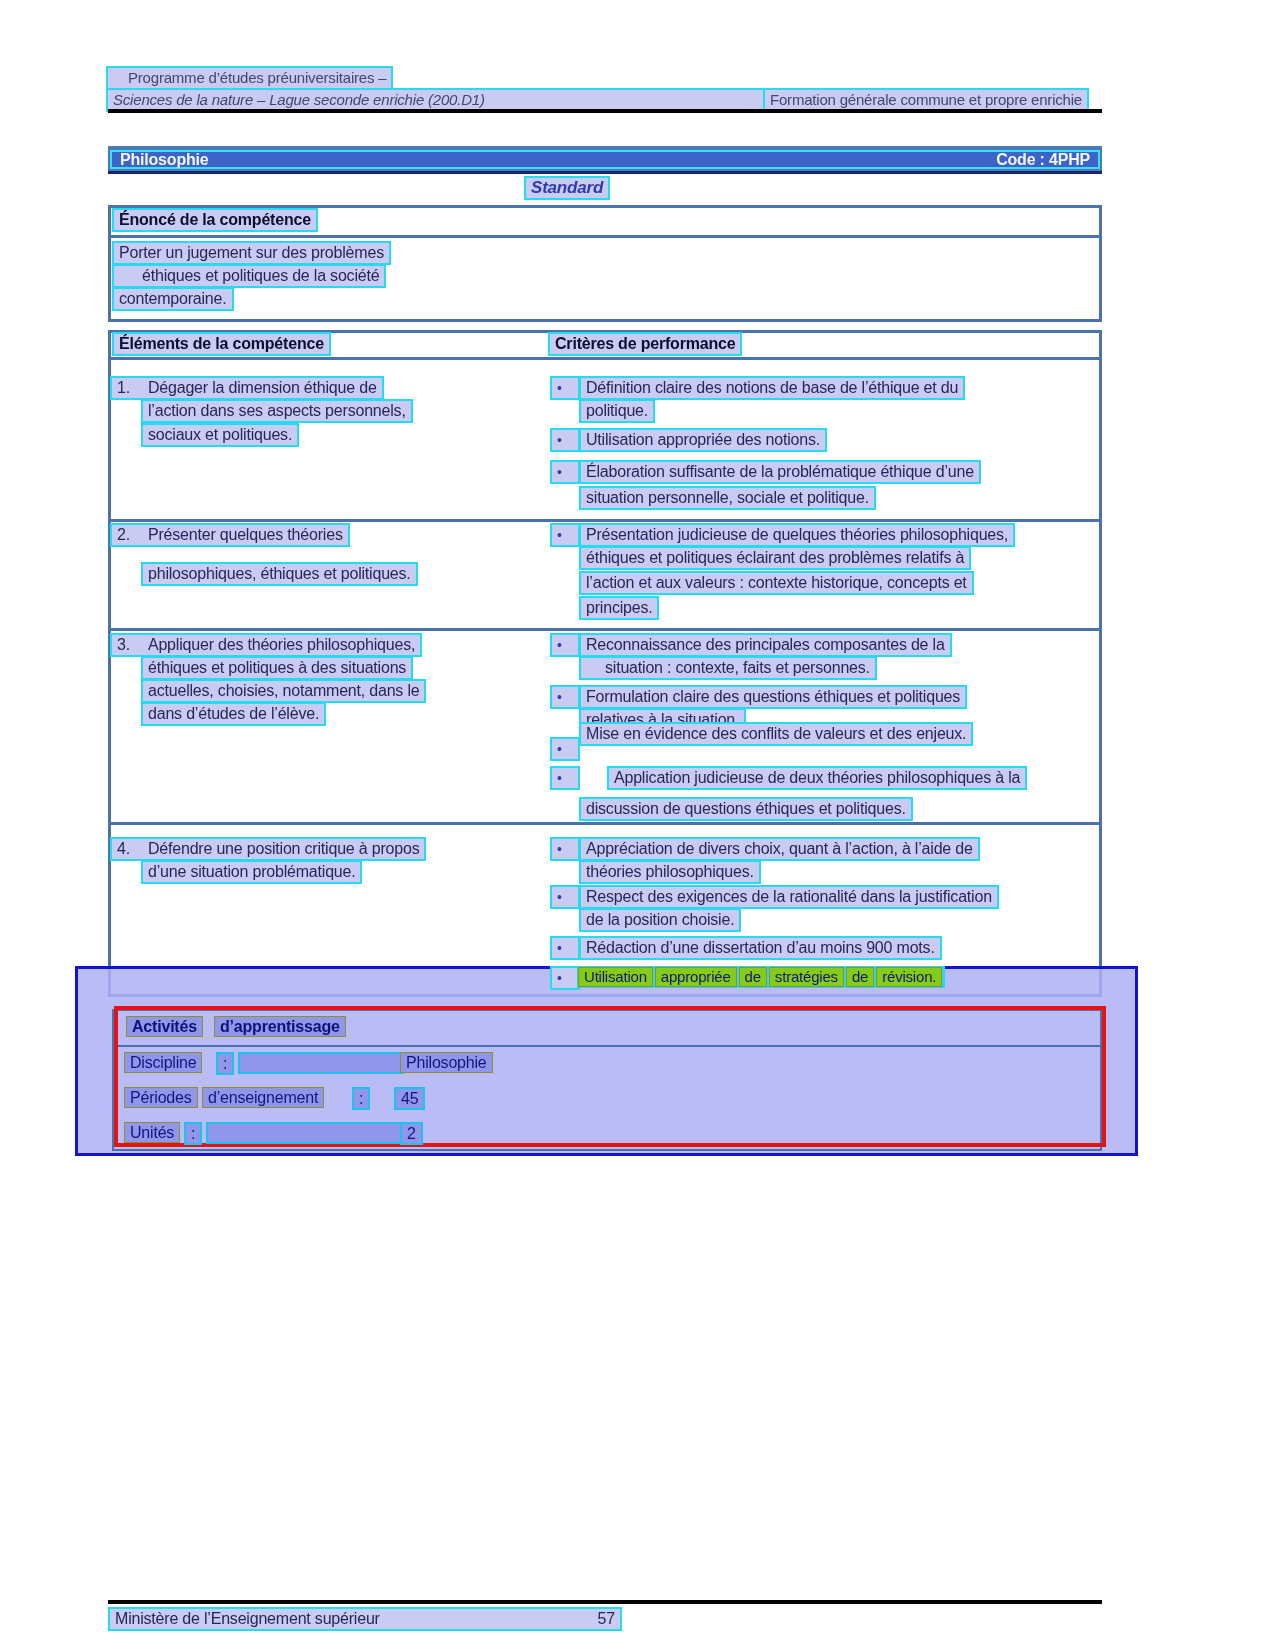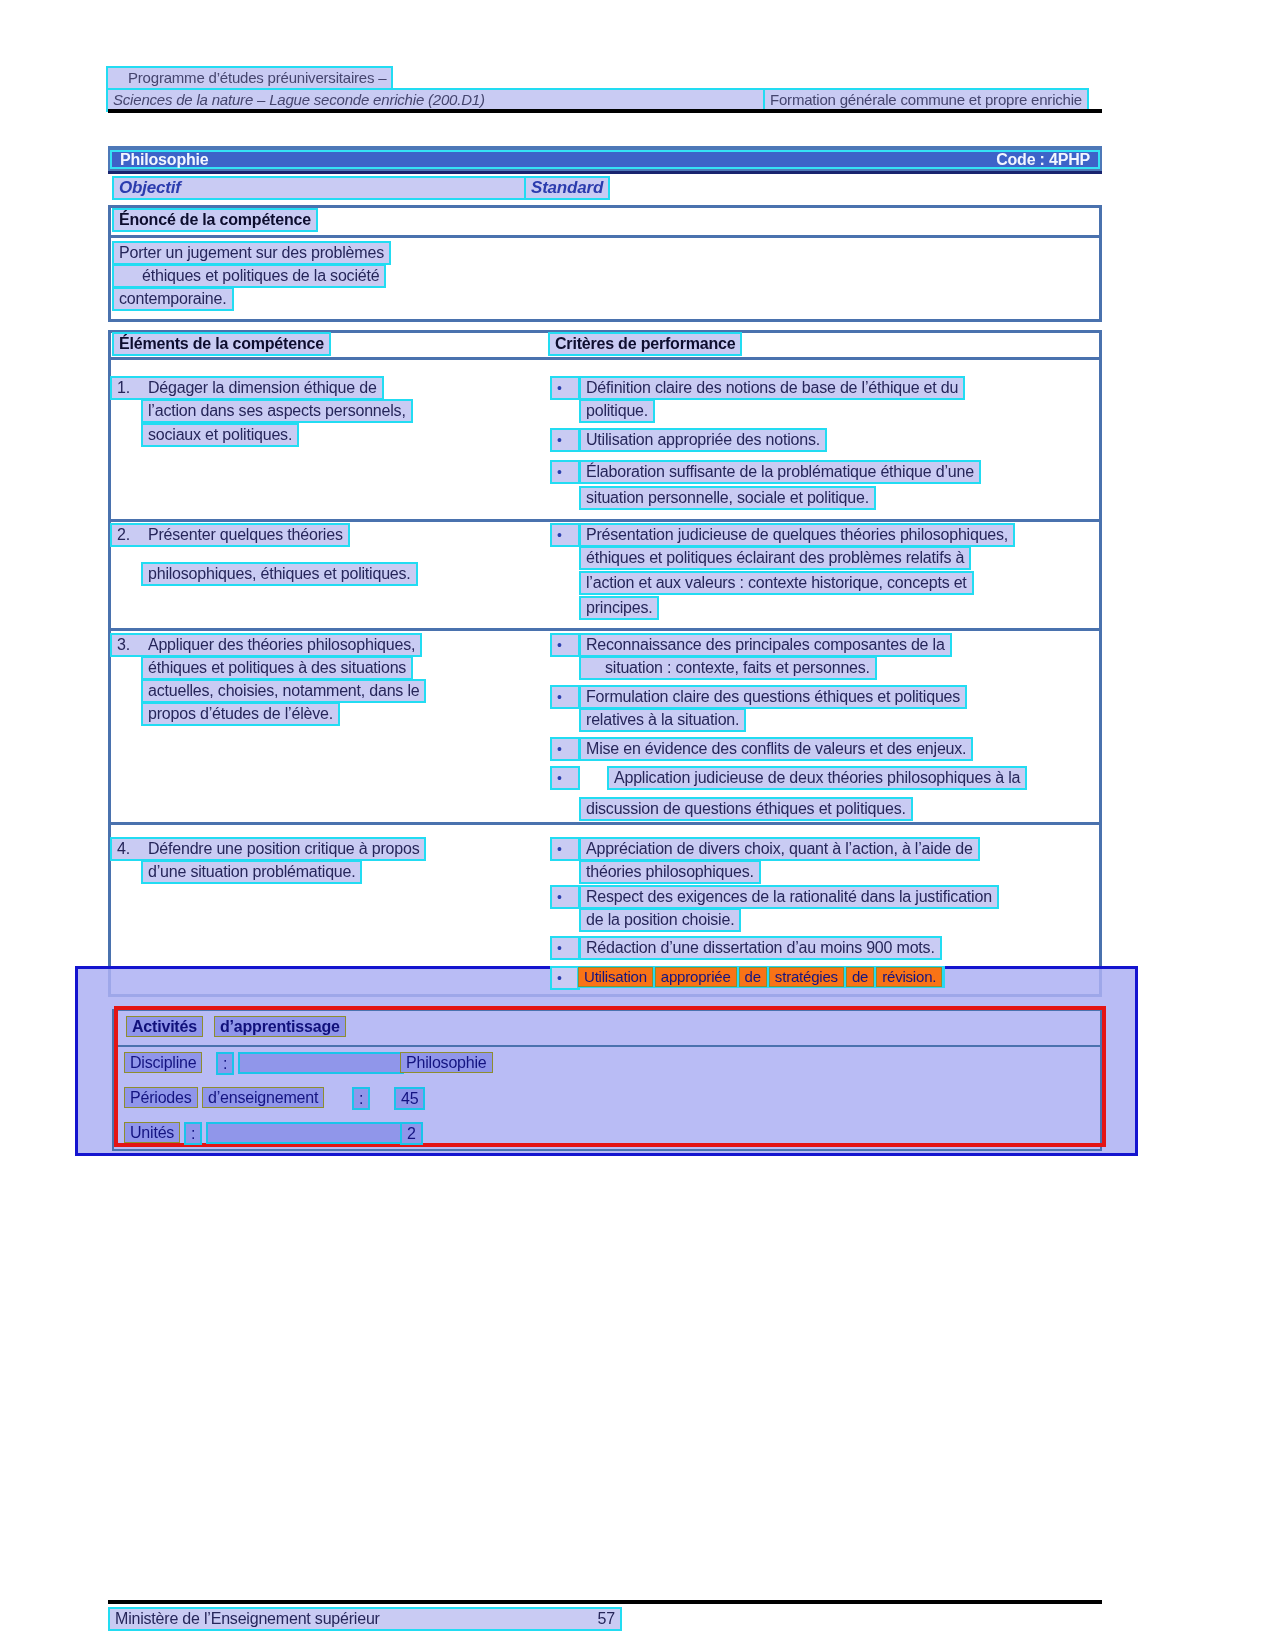--- a/index.html
+++ b/index.html
@@ -35,21 +35,21 @@
   
   .wb{
     position:absolute;display:inline-block;white-space:nowrap;
     background:#9096ea;border:1px solid #8e8e2e;padding:1px 5px;
     font-size:16px;line-height:17px;color:#141480;
   }
   .wb.bold{font-weight:bold;color:#10107a;}
   .cyb{border:2px solid #1ac4ea;}
   .wordstrip{position:absolute;background:#28d8f4;border:1px solid #28d8f4;padding:0;display:flex;}
   .wordstrip .w{
-    display:inline-block;background:#f97316;border:1px solid #8e8e2e;
+    display:inline-block;background:#84cc16;border:1px solid #8e8e2e;
     padding:1px 5px;margin-right:2px;font-size:15px;line-height:16px;color:#141480;white-space:nowrap;
   }
   .objline{font-weight:bold;font-style:italic;color:#2c3cae;font-size:17px;}
 </style>
 </head>
 <body>
 
 <div class="page">
 
   <div class="hl gray" style="left:106px;top:66px;padding-left:20px;">Programme d’études préuniversitaires –</div>
@@ -57,21 +57,20 @@
   <div class="hl gray" style="left:763px;top:88px;">Formation générale commune et propre enrichie</div>
   <div class="blackrule" style="left:108px;top:109px;width:994px;"></div>
 
   <div class="titlebar">
     <div class="titlebar-in">
       <span>Philosophie</span>
       <span>Code : 4PHP</span>
     </div>
   </div>
 
-  <div class="hl objline" style="left:112px;top:176px;width:400px;">Objectif</div>
   <div class="hl objline" style="left:524px;top:176px;">Standard</div>
 
   <div class="tbox" style="left:108px;top:205px;width:994px;height:117px;box-sizing:border-box;"></div>
   <div class="hl hdr" style="left:112px;top:208px;">Énoncé de la compétence</div>
   <div class="sep" style="left:108px;top:235px;width:994px;"></div>
   <div class="hl" style="left:112px;top:241px;">Porter un jugement sur des problèmes</div>
   <div class="hl" style="left:112px;top:264px;padding-left:28px;">éthiques et politiques de la société</div>
   <div class="hl" style="left:112px;top:287px;">contemporaine.</div>
 
   <div class="tbox" style="left:108px;top:330px;width:994px;height:667px;box-sizing:border-box;"></div>
@@ -97,29 +96,29 @@
       <div class="hl" style="left: 110px; top: 523px;"><span class="rownum">2.</span><span class="numgap"></span><span>Présenter quelques théories</span></div>
       <div class="hl" style="left: 141px; top: 546px; margin-top: 16px;">philosophiques, éthiques et politiques.</div>
       <div class="hl bdot" style="left: 550px; top: 523px;">•</div>
       <div class="hl" style="left: 579px; top: 523px;">Présentation judicieuse de quelques théories philosophiques,</div>
       <div class="hl" style="left: 579px; top: 546px;">éthiques et politiques éclairant des problèmes relatifs à</div>
       <div class="hl" style="left: 579px; top: 571px;">l’action et aux valeurs : contexte historique, concepts et</div>
       <div class="hl" style="left: 579px; top: 596px;">principes.</div>
       <div class="hl" style="left: 110px; top: 633px;"><span class="rownum">3.</span><span class="numgap"></span><span>Appliquer des théories philosophiques,</span></div>
       <div class="hl" style="left: 141px; top: 656px;">éthiques et politiques à des situations</div>
       <div class="hl" style="left: 141px; top: 679px;">actuelles, choisies, notamment, dans le</div>
-      <div class="hl" style="left: 141px; top: 702px;">propos d’études de l’élève.</div>
+      <div class="hl" style="left: 141px; top: 702px;">dans d’études de l’élève.</div>
       <div class="hl bdot" style="left: 550px; top: 633px;">•</div>
       <div class="hl" style="left: 579px; top: 633px;">Reconnaissance des principales composantes de la</div>
       <div class="hl" style="left: 579px; top: 656px; padding-left: 24px;">situation : contexte, faits et personnes.</div>
       <div class="hl bdot" style="left: 550px; top: 685px;">•</div>
       <div class="hl" style="left: 579px; top: 685px;">Formulation claire des questions éthiques et politiques</div>
       <div class="hl" style="left: 579px; top: 708px;">relatives à la situation.</div>
       <div class="hl bdot" style="left: 550px; top: 737px;">•</div>
-      <div class="hl" style="left: 579px; top: 737px; text-align: right;">Mise en évidence des conflits de valeurs et des enjeux.</div>
+      <div class="hl" style="left: 579px; top: 722px; text-align: right;">Mise en évidence des conflits de valeurs et des enjeux.</div>
       <div class="hl bdot" style="left: 550px; top: 766px;">•</div>
       <div class="hl" style="left: 579px; top: 766px; margin-left: 28px;">Application judicieuse de deux théories philosophiques à la</div>
       <div class="hl" style="left: 579px; top: 797px;">discussion de questions éthiques et politiques.</div>
       <div class="hl" style="left: 110px; top: 837px;"><span class="rownum">4.</span><span class="numgap"></span><span>Défendre une position critique à propos</span></div>
       <div class="hl" style="left: 141px; top: 860px;">d’une situation problématique.</div>
       <div class="hl bdot" style="left: 550px; top: 837px;">•</div>
       <div class="hl" style="left: 579px; top: 837px;">Appréciation de divers choix, quant à l’action, à l’aide de</div>
       <div class="hl" style="left: 579px; top: 860px;">théories philosophiques.</div>
       <div class="hl bdot" style="left: 550px; top: 885px;">•</div>
       <div class="hl" style="left: 579px; top: 885px;">Respect des exigences de la rationalité dans la justification</div>

